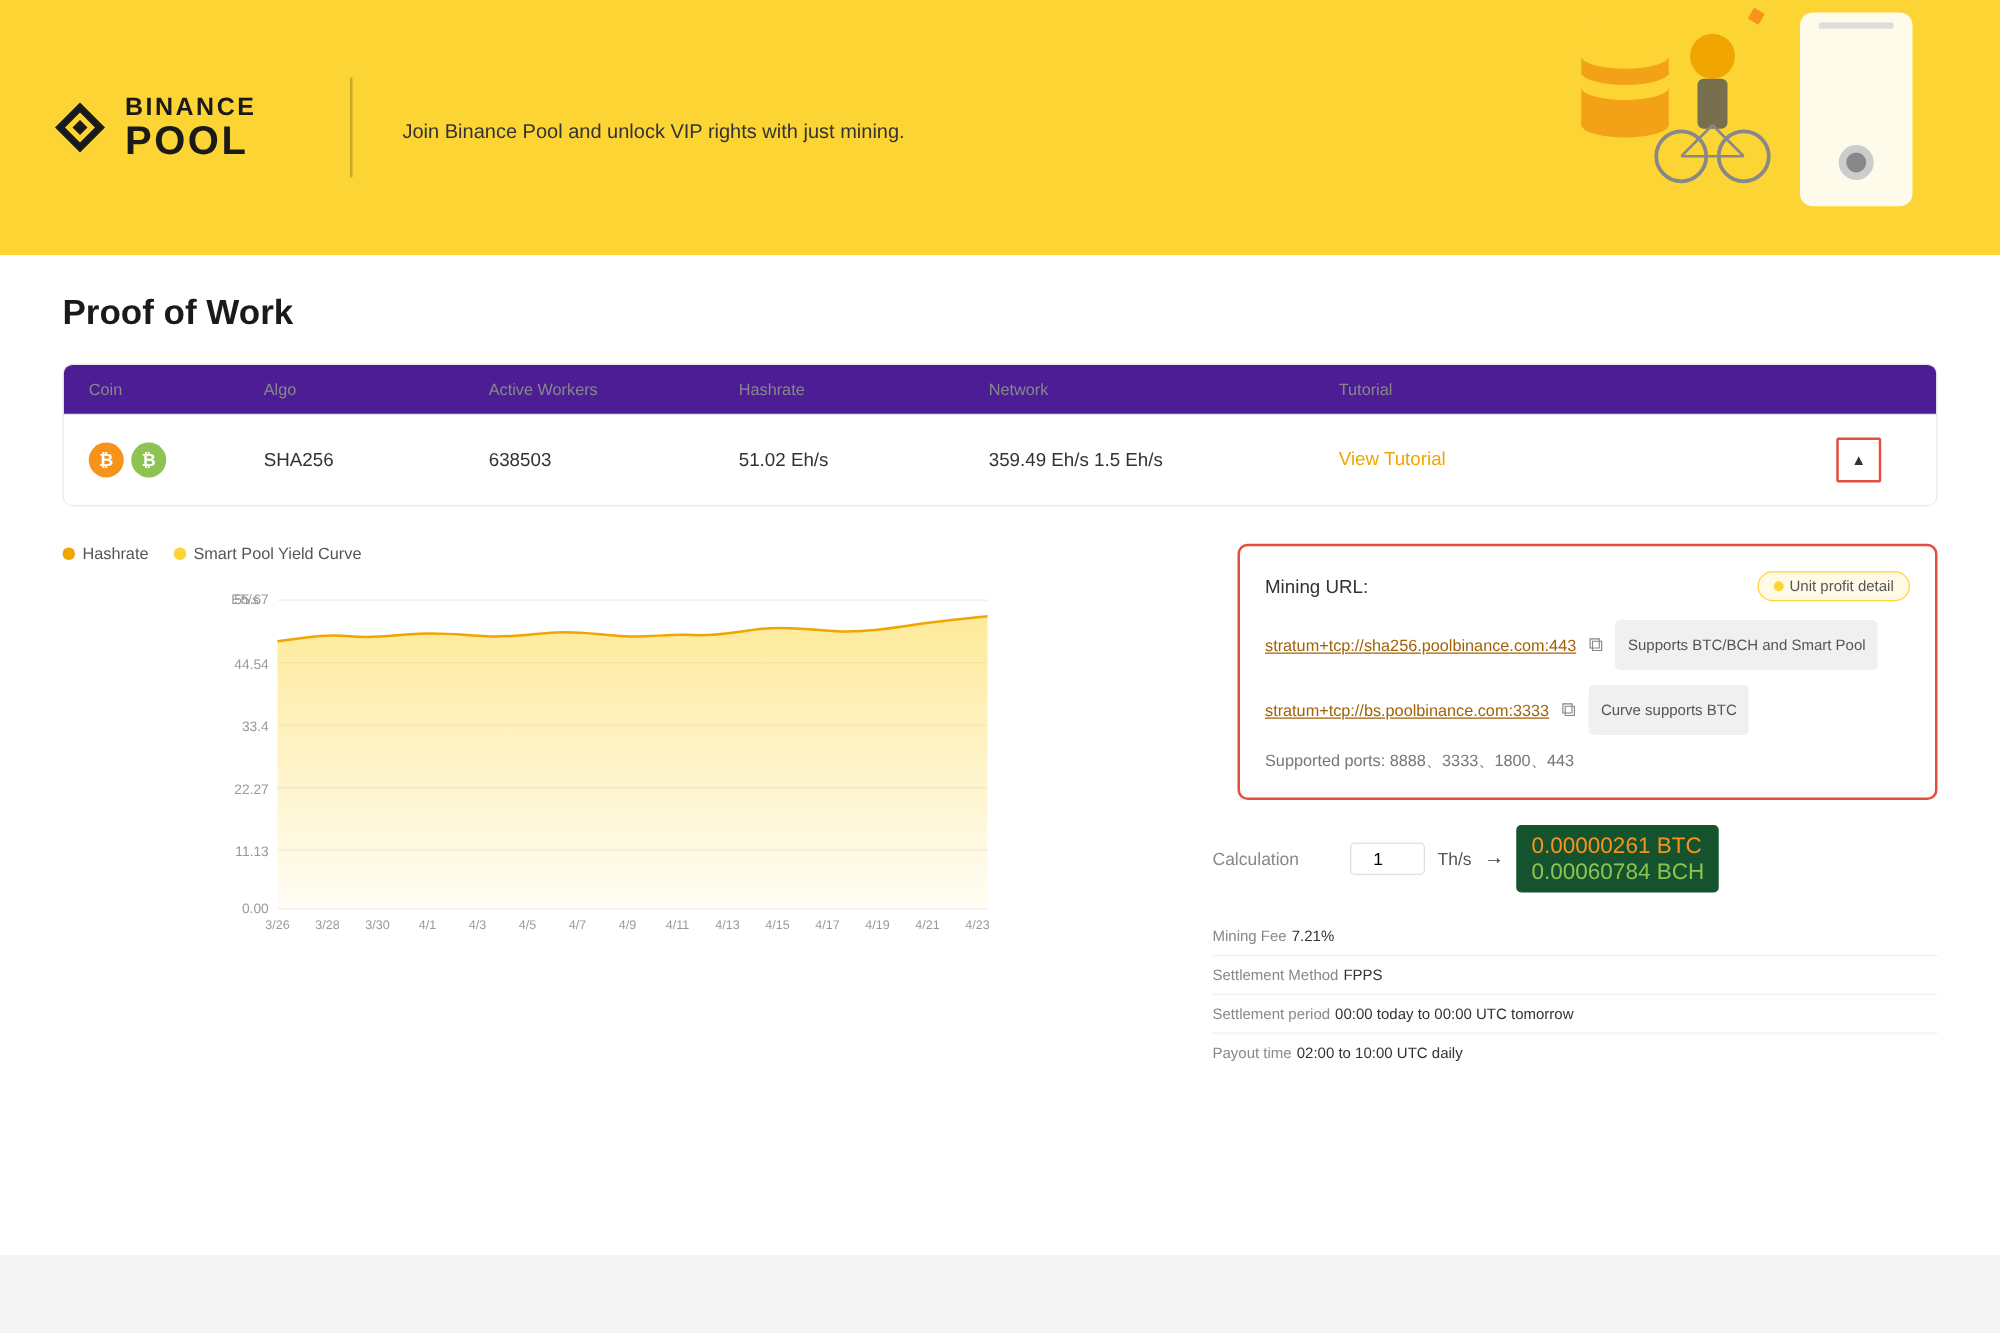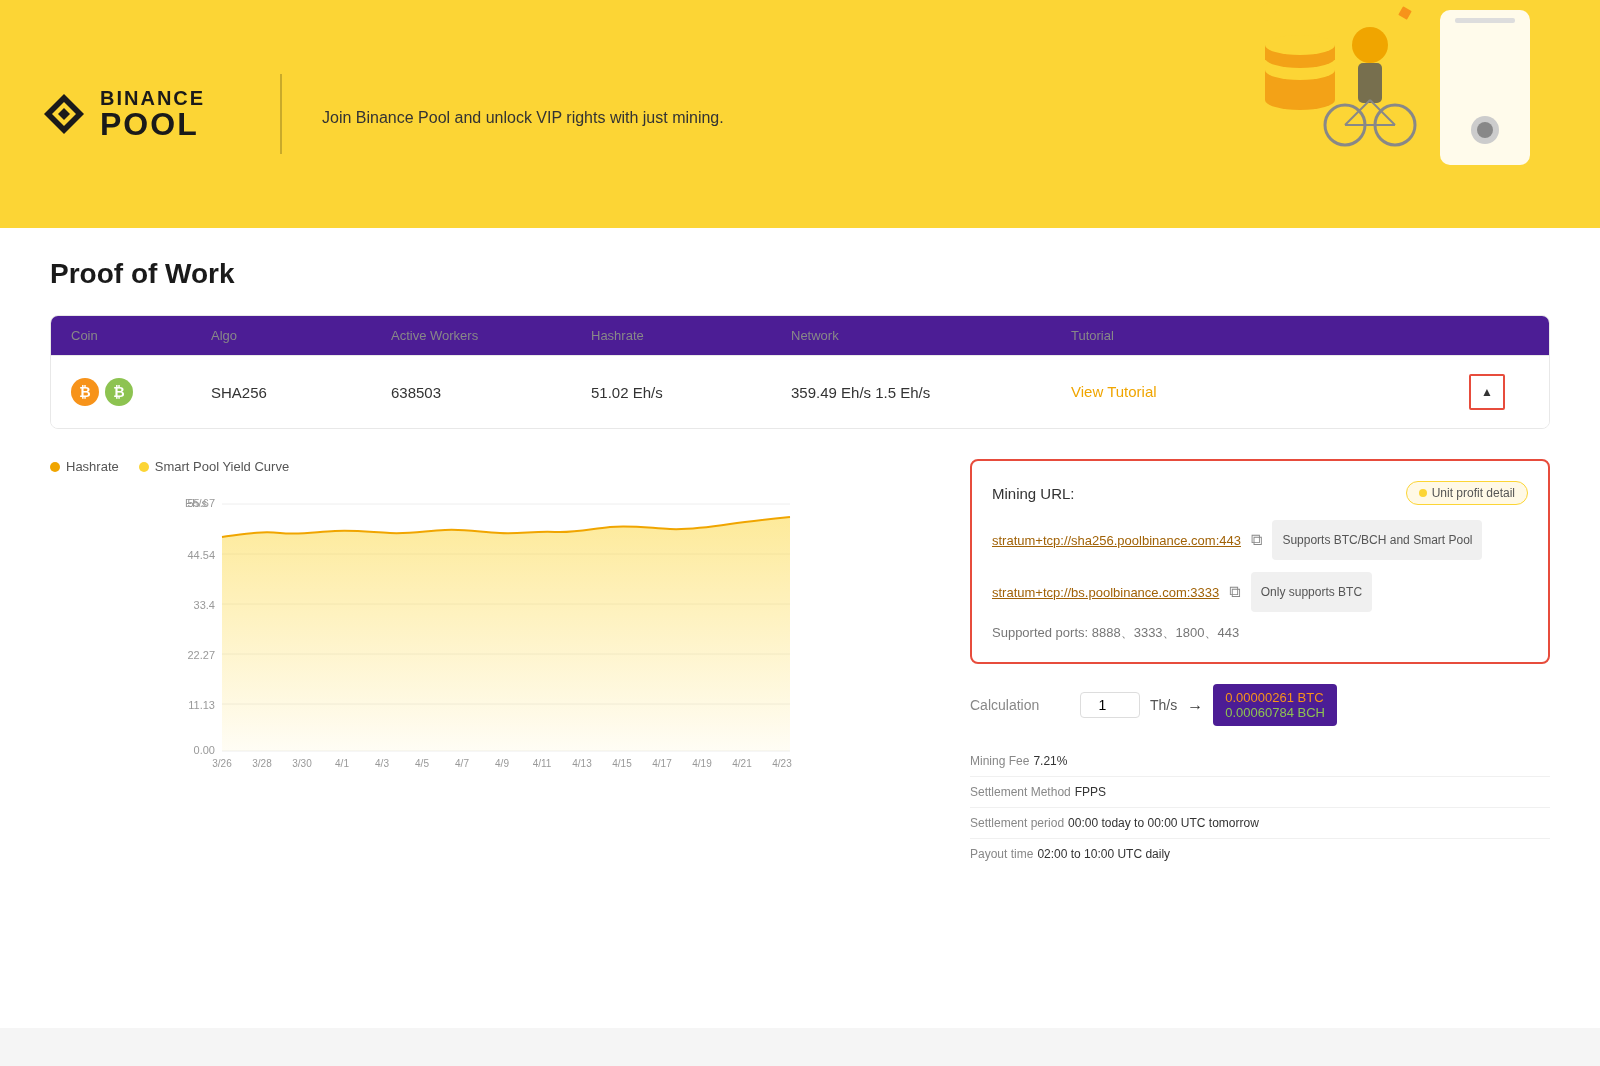--- a/index.html
+++ b/index.html
@@ -3,21 +3,21 @@
   <meta charset="utf-8">
   <style>
     * { box-sizing: border-box; margin: 0; padding: 0; }
     body { font-family: 'Arial', sans-serif; background: #f5f5f5; color: #333; }
 
     
     .banner {
       background: #FCD535;
       display: flex;
       align-items: center;
-      height: 228px;
+      height: 204px;
       padding: 0 40px;
       position: relative;
       overflow: hidden;
     }
     .banner-logo {
       display: flex;
       align-items: center;
       gap: 12px;
       min-width: 200px;
     }
@@ -193,20 +193,21 @@
     
     .right-panel {
       width: 580px;
       flex-shrink: 0;
     }
     .mining-url-box {
       border: 2px solid #e74c3c;
       border-radius: 8px;
       padding: 20px;
       margin-bottom: 20px;
+      margin-left: 20px;
     }
     .mining-url-header {
       display: flex;
       justify-content: space-between;
       align-items: center;
       margin-bottom: 15px;
     }
     .mining-url-title {
       font-size: 15px;
       color: #333;
@@ -285,24 +286,24 @@
     }
     .calc-unit {
       font-size: 14px;
       color: #555;
     }
     .calc-arrow {
       font-size: 16px;
       color: #333;
     }
     .calc-result {
-      background: #4c1d95;
+      background: #14532d;
       border-radius: 4px;
       padding: 6px 12px;
-      font-size: 13px;
+      font-size: 18px;
     }
     .calc-btc { color: #F7931A; font-weight: 500; }
     .calc-bch { color: #8DC351; font-weight: 500; }
 
     
     .info-section {
       margin-top: 20px;
     }
     .info-row {
       display: flex;
@@ -472,21 +473,21 @@
           </button>
         </div>
         <div class="url-row">
           <a class="url-link">stratum+tcp://sha256.poolbinance.com:443</a>
           <span class="copy-icon">⧉</span>
           <span class="url-badge">Supports BTC/BCH and Smart Pool</span>
         </div>
         <div class="url-row">
           <a class="url-link">stratum+tcp://bs.poolbinance.com:3333</a>
           <span class="copy-icon">⧉</span>
-          <span class="url-badge">Only supports BTC</span>
+          <span class="url-badge">Curve supports BTC</span>
         </div>
         <div class="supported-ports">
           <span>Supported ports:</span>
           <span>8888、3333、1800、443</span>
         </div>
       </div>
 
       <div class="calculation-section">
         <div class="calc-row">
           <span class="calc-label">Calculation</span>

